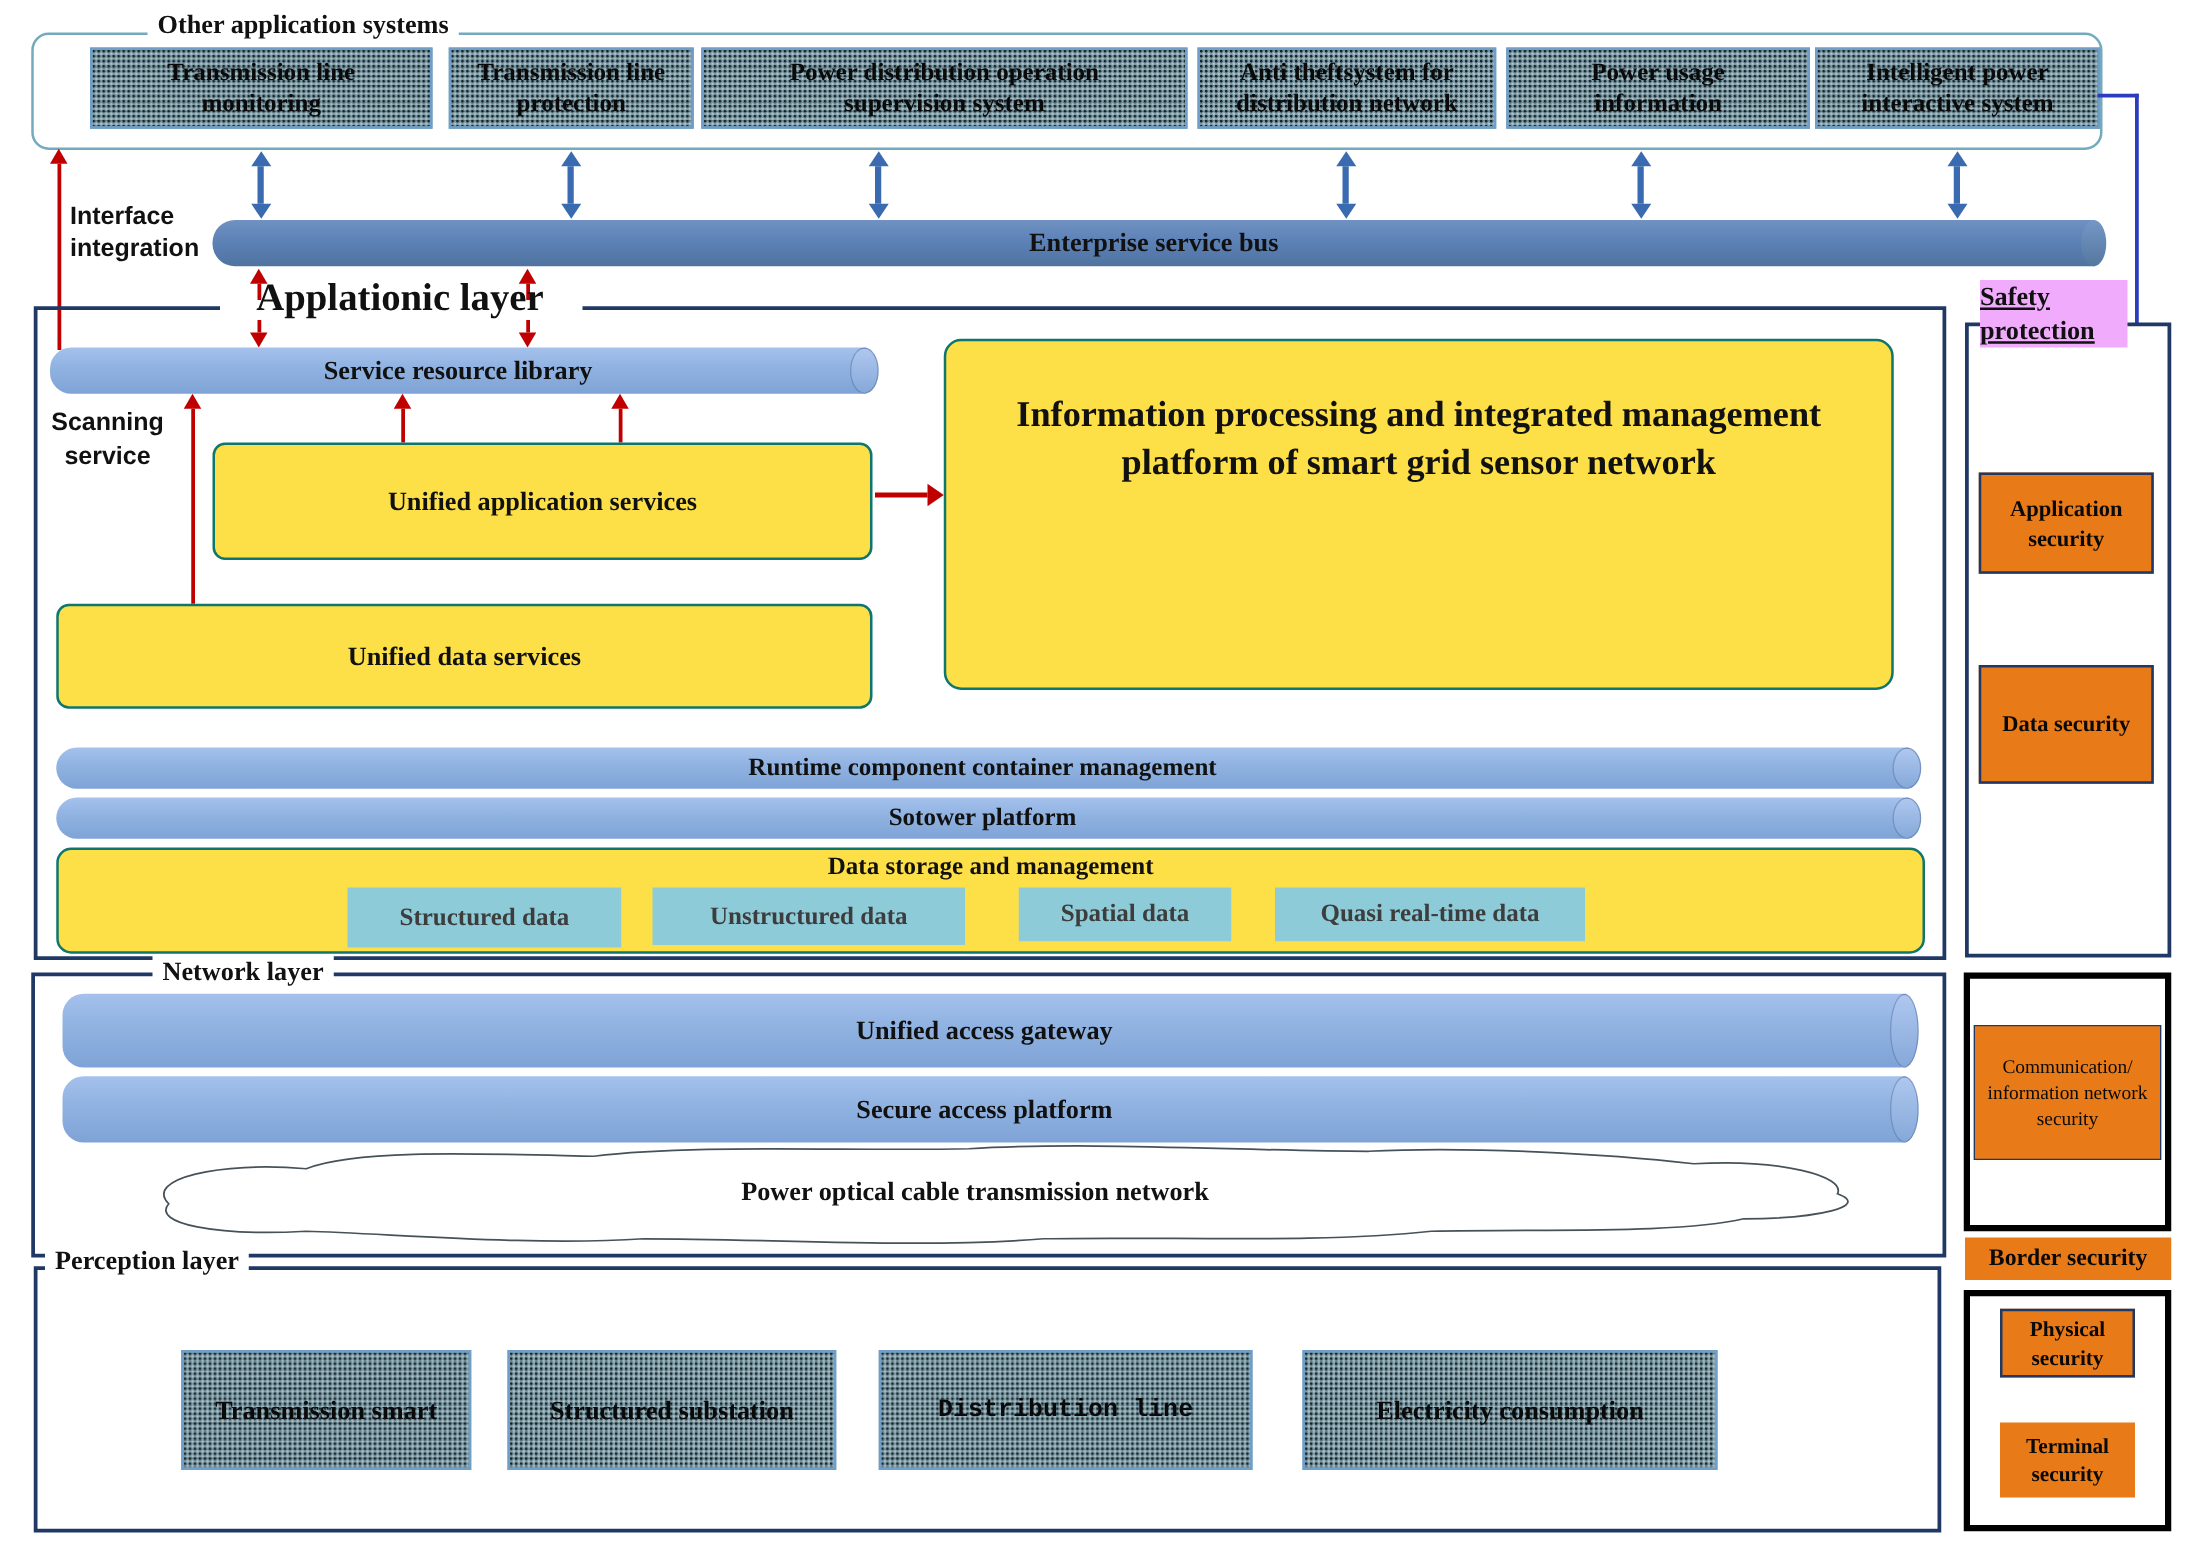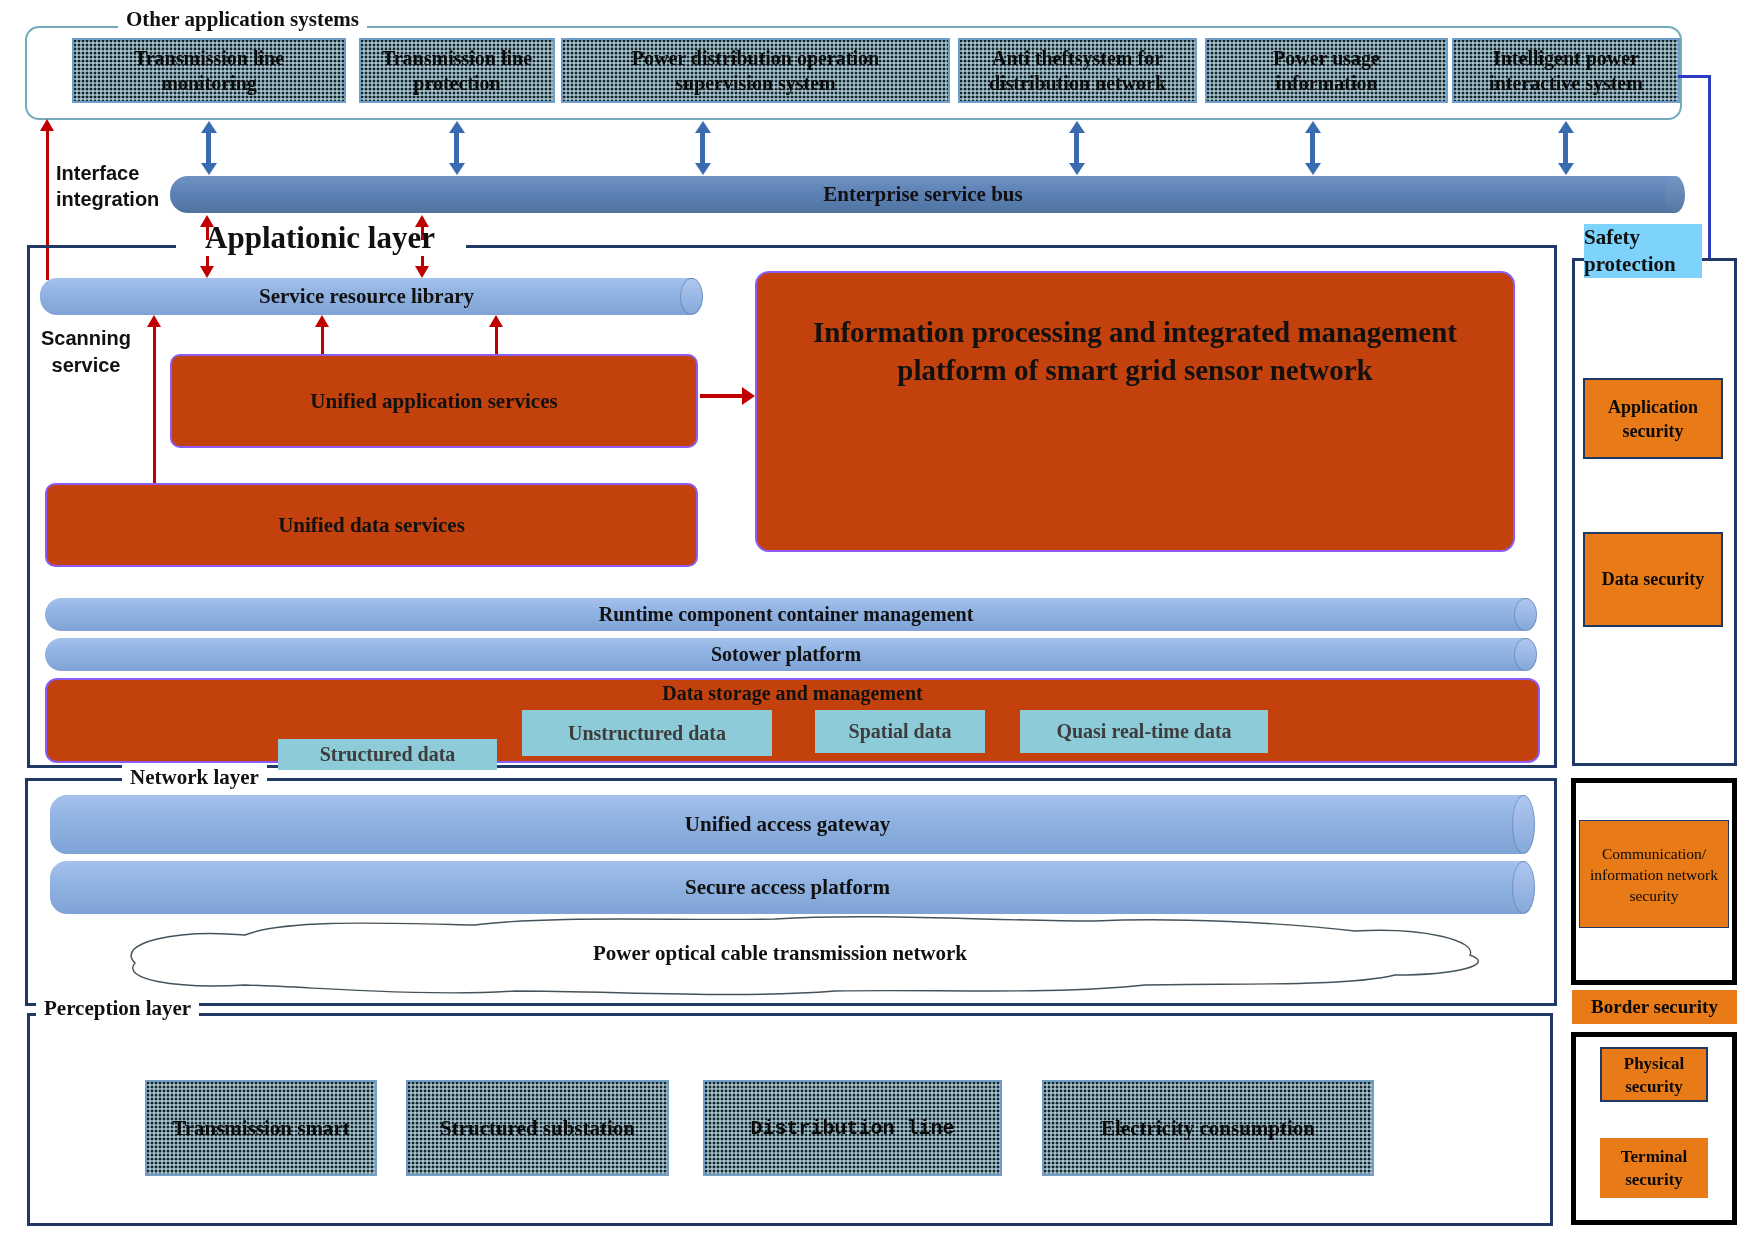--- a/index.html
+++ b/index.html
@@ -6,21 +6,21 @@
   #canvas{position:relative;width:1756px;height:1247px;background:#fff;overflow:hidden;
           font-family:"Liberation Serif","DejaVu Serif",serif;color:#111;}
   .abs{position:absolute;box-sizing:border-box;}
   .serifb{font-weight:bold;}
   .sansb{font-family:"Liberation Sans","DejaVu Sans",sans-serif;font-weight:bold;}
   .center{display:flex;align-items:center;justify-content:center;text-align:center;}
 
   
   .layerbox{border:3px solid #1f3864;background:transparent;}
   .blackbox{border:5px solid #000;background:transparent;}
-  .whitebox{border:2px solid #8b5cf6;border-radius:10px;background:#c2410c;}
+  .whitebox{border:2px solid #0f766e;border-radius:10px;background:#fde047;}
 
   
   .seclabel{background:#fff;padding:0 8px;font-weight:bold;font-size:21px;line-height:26px;z-index:5;}
 
   
   .hatch{
     background-color:#7b9aa5;
     background-image:
       radial-gradient(circle at 1px 1px, rgba(5,15,20,.85) .8px, transparent 1.3px),
       radial-gradient(circle at 3px 3px, rgba(235,245,248,.45) .7px, transparent 1.2px),
@@ -128,21 +128,21 @@
 
   <div class="abs cyl" style="left:45px;top:598px;width:1482px;height:33px;">
     <div class="bartext">Runtime component container management</div>
   </div>
   <div class="abs cyl" style="left:45px;top:638px;width:1482px;height:33px;">
     <div class="bartext">Sotower platform</div>
   </div>
 
   <div class="abs whitebox" style="left:45px;top:678px;width:1495px;height:85px;border-radius:12px;"></div>
   <div class="abs serifb" style="left:45px;top:682px;width:1495px;text-align:center;font-size:20px;">Data storage and management</div>
-  <div class="abs teal center" style="left:278px;top:710px;width:219px;height:31px;margin-top:29px;">Structured data</div>
+  <div class="abs teal center" style="left:278px;top:710px;width:219px;height:48px;">Structured data</div>
   <div class="abs teal center" style="left:522px;top:710px;width:250px;height:46px;">Unstructured data</div>
   <div class="abs teal center" style="left:815px;top:710px;width:170px;height:43px;">Spatial data</div>
   <div class="abs teal center" style="left:1020px;top:710px;width:248px;height:43px;">Quasi real-time data</div>
 
   <div class="abs layerbox" style="left:25px;top:778px;width:1532px;height:228px;"></div>
   <div class="abs seclabel" style="left:122px;top:764px;">Network layer</div>
 
   <div class="abs cyl" style="left:50px;top:861px;width:1475px;height:53px;">
     <div class="bartext" style="font-size:21px;">Secure access platform</div>
   </div>
@@ -162,21 +162,21 @@
 
   <div class="abs layerbox" style="left:27px;top:1013px;width:1526px;height:213px;"></div>
   <div class="abs seclabel" style="left:36px;top:995px;">Perception layer</div>
 
   <div class="abs hatch center" style="left:145px;top:1080px;width:232px;height:96px;font-size:21px;">Transmission smart</div>
   <div class="abs hatch center" style="left:406px;top:1080px;width:263px;height:96px;font-size:21px;">Structured substation</div>
   <div class="abs hatch center" style="left:703px;top:1080px;width:299px;height:96px;font-size:20px;font-family:Liberation Mono, monospace;">Distribution line</div>
   <div class="abs hatch center" style="left:1042px;top:1080px;width:332px;height:96px;font-size:21px;">Electricity consumption</div>
 
   <div class="abs layerbox" style="left:1572px;top:258px;width:165px;height:508px;"></div>
-  <div class="abs serifb" style="left:1584px;top:224px;width:118px;font-size:21px;line-height:27px;background:#7dd3fc;z-index:5;">Safety protection</div>
+  <div class="abs serifb" style="left:1584px;top:224px;width:118px;font-size:21px;line-height:27px;background:#f0abfc;z-index:5;text-decoration:underline;">Safety protection</div>
 
   <div class="abs orange center" style="left:1583px;top:378px;width:140px;height:81px;border:2px solid #1f3864;font-size:18px;line-height:24px;padding:0 14px;">Application security</div>
   <div class="abs orange center" style="left:1583px;top:532px;width:140px;height:95px;border:2px solid #1f3864;font-size:18px;">Data security</div>
 
   <div class="abs blackbox" style="left:1571px;top:778px;width:166px;height:207px;"></div>
   <div class="abs orange center" style="left:1579px;top:820px;width:150px;height:108px;border:1px solid #1f3864;font-weight:normal;font-size:15.5px;line-height:21px;padding:0 6px;">Communication/ information network security</div>
 
   <div class="abs orange center" style="left:1572px;top:990px;width:165px;height:34px;font-size:19px;">Border security</div>
 
   <div class="abs blackbox" style="left:1571px;top:1032px;width:166px;height:193px;"></div>

